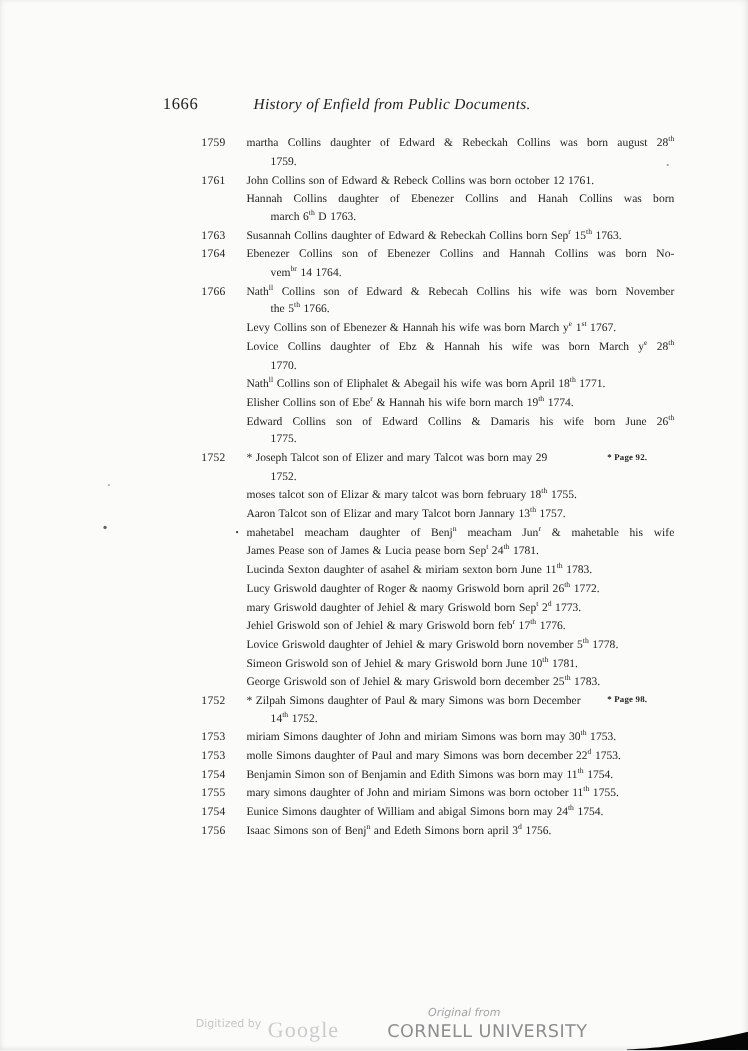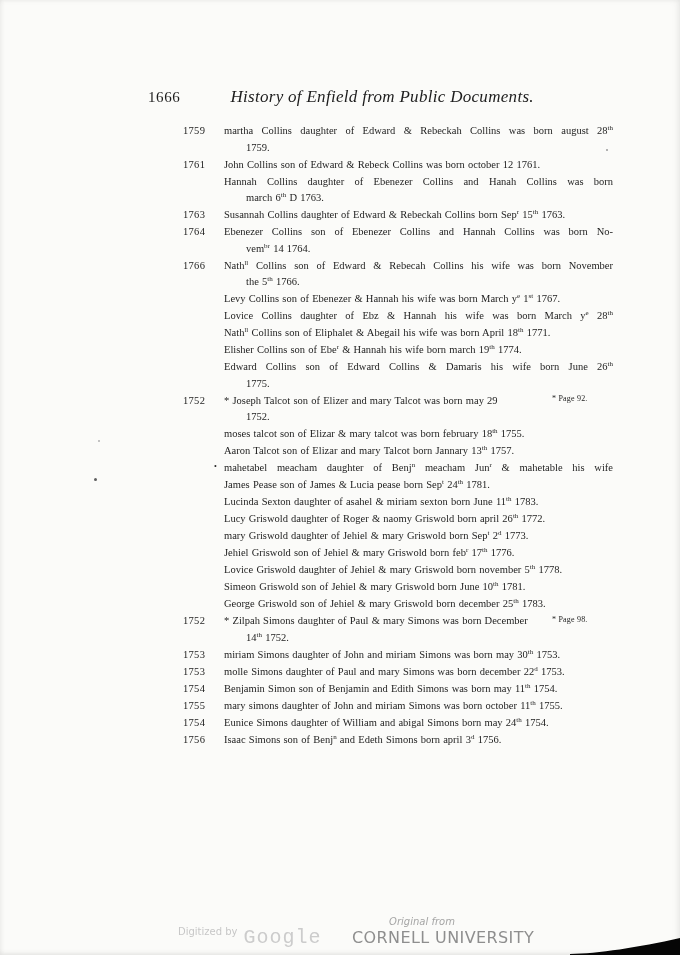--- a/index.html
+++ b/index.html
@@ -3,35 +3,35 @@
 <meta charset="utf-8">
 <style>
   html,body{margin:0;padding:0;background:#ffffff;}
   .page{
     position:relative;width:680px;height:955px;background:#fbfbf9;overflow:hidden;
     font-family:"Liberation Serif",serif;color:#1d1d1d;
     box-shadow:inset -3px 0 6px rgba(0,0,0,.05), inset 0 -2px 5px rgba(0,0,0,.05), inset 2px 0 4px rgba(0,0,0,.03);
   }
   .header{position:absolute;top:87px;left:148px;display:flex;align-items:baseline;white-space:nowrap;}
   .pagenum{font-size:15px;letter-spacing:.6px;}
-  .title{font-style:italic;font-size:17px;margin-left:50px;letter-spacing:.3px;}
+  .title{font-style:italic;font-size:14px;margin-left:50px;letter-spacing:.3px;}
 
   .entries{position:absolute;top:123px;left:152px;width:430px;margin-left:31px;}
   .entry{position:relative;display:flex;margin-bottom:.5px;}
   .year{width:41px;flex:none;font-size:10.5px;line-height:16.5px;letter-spacing:.3px;}
   .etext{flex:1;max-width:389px;font-size:10.5px;line-height:16.5px;word-spacing:.6px;}
   .line.cont{padding-left:22px;}
   .line.just{text-align:justify;text-align-last:justify;}
   sup{font-size:7px;line-height:0;vertical-align:super;}
   .marker{position:absolute;left:31px;top:2px;font-size:8px;color:#2a2a2a;}
-  .note{position:absolute;left:369px;top:1.5px;font-size:8px;font-weight:normal;white-space:nowrap;letter-spacing:.2px;}
+  .note{position:absolute;left:369px;top:1.5px;font-size:8px;font-weight:bold;white-space:nowrap;letter-spacing:.2px;}
 
   .digitized{position:absolute;left:178px;top:926px;display:flex;align-items:flex-start;}
   .digitized .label{font-family:"DejaVu Sans",sans-serif;font-size:10px;color:#c7c7c7;}
-  .google{font-family:Liberation Mono, monospace;font-size:20px;margin-left:6px;color:#cccccc;letter-spacing:1px;}
+  .google{font-family:Liberation Serif, serif;font-size:20px;margin-left:6px;color:#cccccc;letter-spacing:1px;}
 
   .original{position:absolute;left:352px;top:916px;width:140px;text-align:center;font-family:"DejaVu Sans",sans-serif;}
   .original .from{font-size:10px;color:#a5a5a5;font-style:italic;}
   .original .inst{font-size:16px;color:#8e8e8e;letter-spacing:.4px;margin-top:1px;white-space:nowrap;}
 
   .corner{position:absolute;right:0;bottom:0;width:110px;height:17px;display:block;}
   .speck{position:absolute;border-radius:50%;}
   #speck1{left:94px;top:478px;width:3px;height:3px;background:#5f5f5f;}
   #speck2{left:98px;top:440px;width:2px;height:2px;background:#b0b0b0;}
   #speck3{left:606px;top:149px;width:2px;height:2px;background:#9a9a9a;}
@@ -112,20 +112,21 @@
           <div class="line">Levy Collins son of Ebenezer &amp; Hannah his wife was born March y<sup>e</sup> 1<sup>st</sup> 1767.</div>
         </div>
 
   </div>
 
   <div class="entry">
     <span class="year"></span>
 
     <div class="etext">
           <div class="line just">Lovice Collins daughter of Ebz &amp; Hannah his wife was born March y<sup>e</sup> 28<sup>th</sup></div>
+          <div class="line cont">1770.</div>
         </div>
 
   </div>
 
   <div class="entry">
     <span class="year"></span>
 
     <div class="etext">
           <div class="line">Nath<sup>ll</sup> Collins son of Eliphalet &amp; Abegail his wife was born April 18<sup>th</sup> 1771.</div>
         </div>

